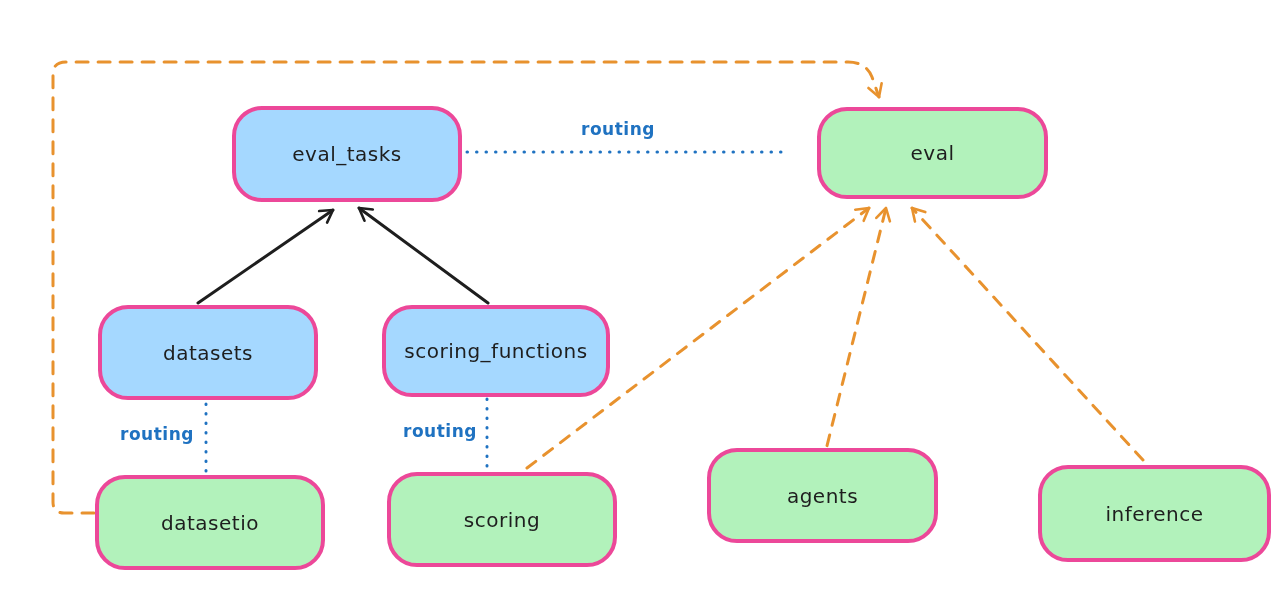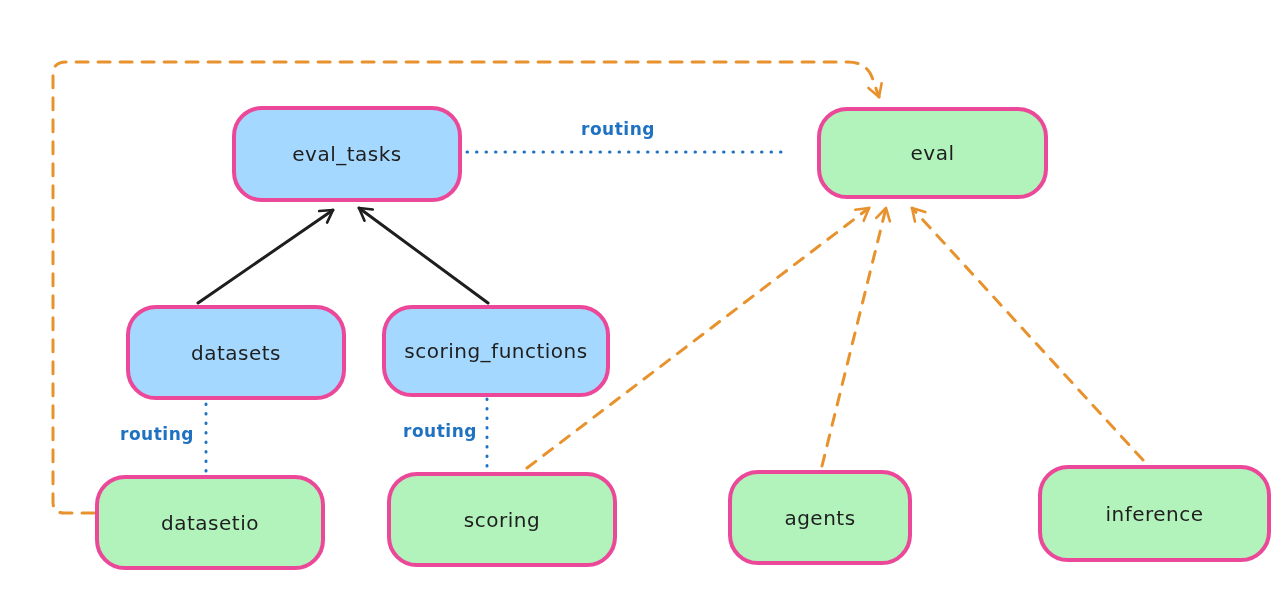--- a/index.html
+++ b/index.html
@@ -75,37 +75,37 @@
   </svg>
 
   <div class="node blue" style="left:232px; top:106px; width:230px; height:96px;">
     <span>eval_tasks</span>
   </div>
 
   <div class="node green" style="left:787px; top:107px; width:231px; height:92px;margin-left:30px;">
     <span>eval</span>
   </div>
 
-  <div class="node blue" style="left:98px; top:305px; width:220px; height:95px;margin-left:28px;">
+  <div class="node blue" style="left:98px; top:305px; width:220px; height:95px;">
     <span>datasets</span>
   </div>
 
   <div class="node blue" style="left:382px; top:305px; width:228px; height:92px;">
     <span>scoring_functions</span>
   </div>
 
   <div class="node green" style="left:95px; top:475px; width:230px; height:95px;">
     <span>datasetio</span>
   </div>
 
   <div class="node green" style="left:387px; top:472px; width:230px; height:95px;">
     <span>scoring</span>
   </div>
 
-  <div class="node green" style="left:707px; top:470px; width:184px; height:95px;margin-left:21px;">
+  <div class="node green" style="left:707px; top:448px; width:231px; height:95px;">
     <span>agents</span>
   </div>
 
   <div class="node green" style="left:1022px; top:465px; width:233px; height:97px;margin-left:16px;">
     <span>inference</span>
   </div>
 
   <div class="edge-label" style="left:618px; top:129px;">routing</div>
   <div class="edge-label" style="left:157px; top:434px;">routing</div>
   <div class="edge-label" style="left:440px; top:431px;">routing</div>

